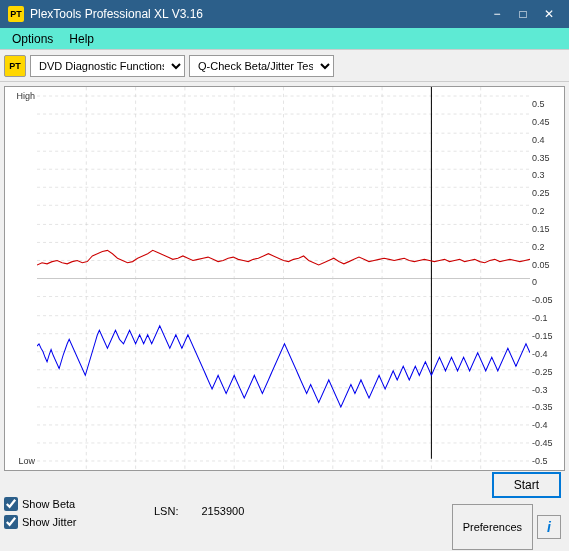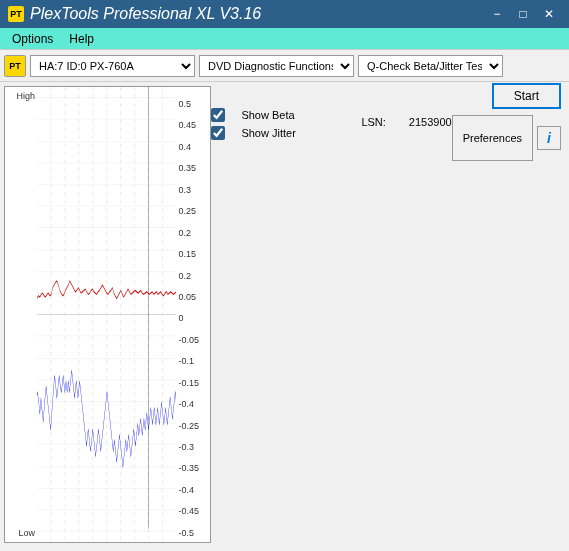--- a/index.html
+++ b/index.html
@@ -30,22 +30,21 @@
       border-radius: 2px;
       display: flex;
       align-items: center;
       justify-content: center;
       font-size: 9px;
       color: #000;
       font-weight: bold;
     }
     #title-text {
       flex: 1;
-      font-size: 16px;
-      font-style: italic;
+      font-size: 12px;
     }
     .title-btn {
       width: 24px;
       height: 20px;
       background: transparent;
       border: none;
       color: white;
       cursor: pointer;
       display: flex;
       align-items: center;
@@ -108,21 +107,21 @@
     #drive-select { width: 165px; }
     #function-select { width: 155px; }
     #test-select { width: 145px; }
 
     
     #main-content {
       background: #f0f0f0;
       padding: 4px;
       height: calc(551px - 28px - 22px - 32px);
       display: flex;
-      flex-direction: row;
+      flex-direction: column;
     }
 
     
     #chart-container {
       background: white;
       border: 1px solid #999;
       flex: 1;
       display: flex;
       position: relative;
       margin-bottom: 4px;
@@ -175,21 +174,21 @@
       display: flex;
       flex-direction: column;
       gap: 4px;
       width: 130px;
       padding-top: 4px;
     }
 
     .checkbox-row {
       display: flex;
       align-items: center;
-      gap: 16px;
+      gap: 4px;
     }
 
     .checkbox-row input[type="checkbox"] {
       width: 14px;
       height: 14px;
       accent-color: #2c5f8a;
       cursor: pointer;
     }
 
     #lsn-area {
@@ -263,23 +262,20 @@
 <div id="menu-bar">
   <div class="menu-item">Options</div>
   <div class="menu-item">Help</div>
 </div>
 
 <div id="toolbar">
   <div class="toolbar-section">
     <div class="drive-icon">
       <span>PT</span>
     </div>
-    <select id="drive-select">
-      <option>HA:7 ID:0  PX-760A</option>
-    </select>
   </div>
   <select id="function-select">
     <option>DVD Diagnostic Functions</option>
   </select>
   <select id="test-select">
     <option>Q-Check Beta/Jitter Test</option>
   </select>
 </div>
 
 <div id="main-content">

